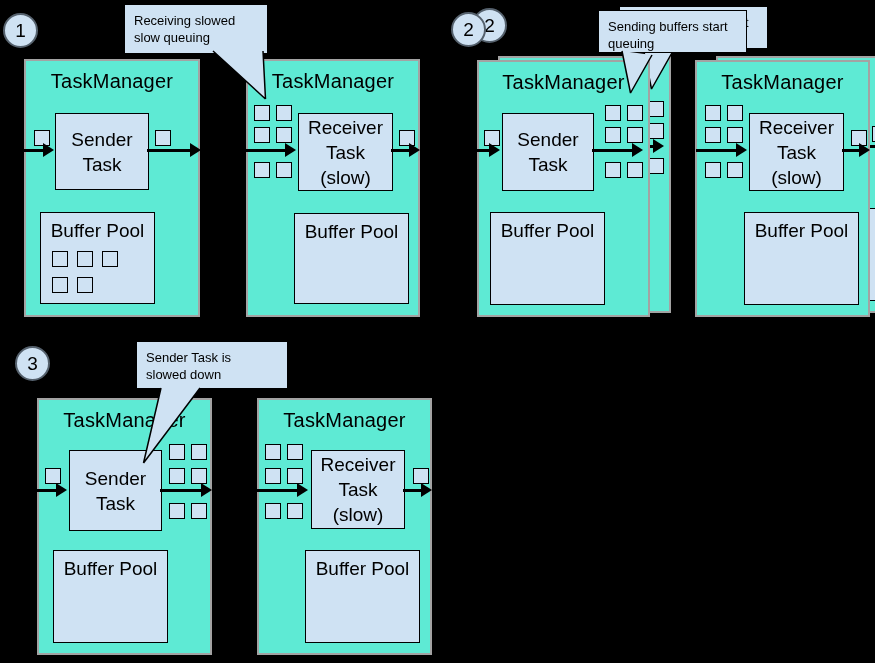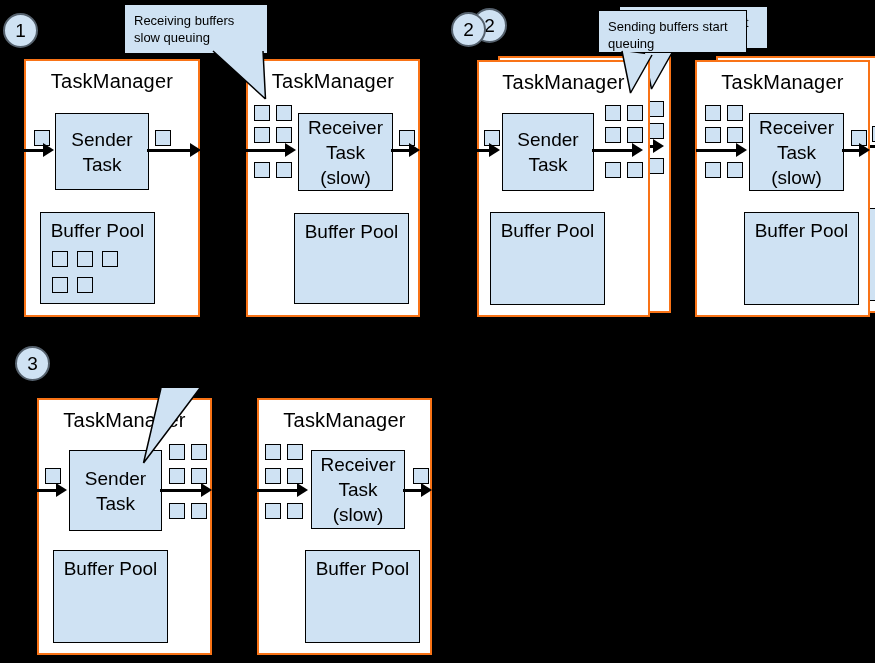--- a/index.html
+++ b/index.html
@@ -1,21 +1,21 @@
 <!DOCTYPE html>
 <html><head>
 <meta charset="utf-8">
 <style>
   html,body{margin:0;padding:0;background:#000;}
   #stage{position:relative;width:875px;height:663px;background:#000;overflow:hidden;
          font-family:"Liberation Sans",sans-serif;color:#000;}
   .layer{position:absolute;left:0;top:0;width:875px;height:663px;}
   .layer.back{z-index:1;transform:translate(21px,-4px);}
   .layer.front{z-index:2;}
-  .tm{position:absolute;background:#ffffff;border:2px solid #f97316;box-sizing:border-box;}
+  .tm{position:absolute;background:#5eead4;border:2px solid #a3a3a3;box-sizing:border-box;}
   .tm-title{position:absolute;top:9px;left:0;right:0;text-align:center;font-size:20px;letter-spacing:0.2px;}
   .taskbox{position:absolute;background:#cfe2f3;border:1.5px solid #000;box-sizing:border-box;
            display:flex;flex-direction:column;align-items:center;justify-content:center;
            font-size:19px;line-height:25px;text-align:center;}
   .pool{position:absolute;background:#cfe2f3;border:1.5px solid #000;box-sizing:border-box;text-align:center;}
   .pool-label{margin-top:7px;font-size:19px;}
   .sq{position:absolute;width:16px;height:16px;border:1.5px solid #000;box-sizing:border-box;background:#cfe2f3;}
   .arrow{position:absolute;height:3px;background:#000;}
   .arrow::after{content:"";position:absolute;right:-11px;top:-5.5px;width:0;height:0;
                 border-left:11px solid #000;border-top:7px solid transparent;border-bottom:7px solid transparent;}
@@ -120,21 +120,21 @@
       </div>
       <div class="sq" style="left:151px;top:69px"></div>
       <div class="pool" style="left:46px;top:152px;width:115px;height:91px">
         <div class="pool-label">Buffer Pool</div>
       </div>
     </div>
     <div class="arrow" style="left:222px;top:148.5px;width:63px"></div>
     <div class="arrow" style="left:391px;top:148.5px;width:18px"></div>
 
     <div class="callout" style="left:125px;top:5px;width:142px;height:48px">
-      <div>Receiving buffers</div>
+      <div>Receiving slowed</div>
       <div>slow queuing</div>
     </div>
     <svg class="tail" style="left:205px;top:44px" width="70" height="60">
       <polygon points="8,7 58,7 60.5,55" fill="#cfe2f3"></polygon>
       <path d="M8,7 L60.5,55 M58,7 L60.5,55" stroke="#000" stroke-width="1.5" fill="none"></path>
     </svg>
     <div class="badge" style="left:3px;top:13px">
       <span>1</span>
     </div>
   </div>
@@ -229,20 +229,24 @@
         <span>(slow)</span>
       </div>
       <div class="sq" style="left:154px;top:68px"></div>
       <div class="pool" style="left:46px;top:150px;width:115px;height:93px">
         <div class="pool-label">Buffer Pool</div>
       </div>
     </div>
     <div class="arrow" style="left:257px;top:488.5px;width:40px"></div>
     <div class="arrow" style="left:403px;top:488.5px;width:18px"></div>
 
+    <div class="callout" style="left:137px;top:342px;width:150px;height:46px">
+      <div>Sender Task is</div>
+      <div>slowed down</div>
+    </div>
     <svg class="tail" style="left:135px;top:382px" width="75" height="88">
       <polygon points="26,6 65,6 8.5,81" fill="#cfe2f3"></polygon>
       <path d="M26,6 L8.5,81 M65,6 L8.5,81" stroke="#000" stroke-width="1.5" fill="none"></path>
     </svg>
     <div class="badge" style="left:15px;top:346px">
       <span>3</span>
     </div>
   </div>
 
 </div>

